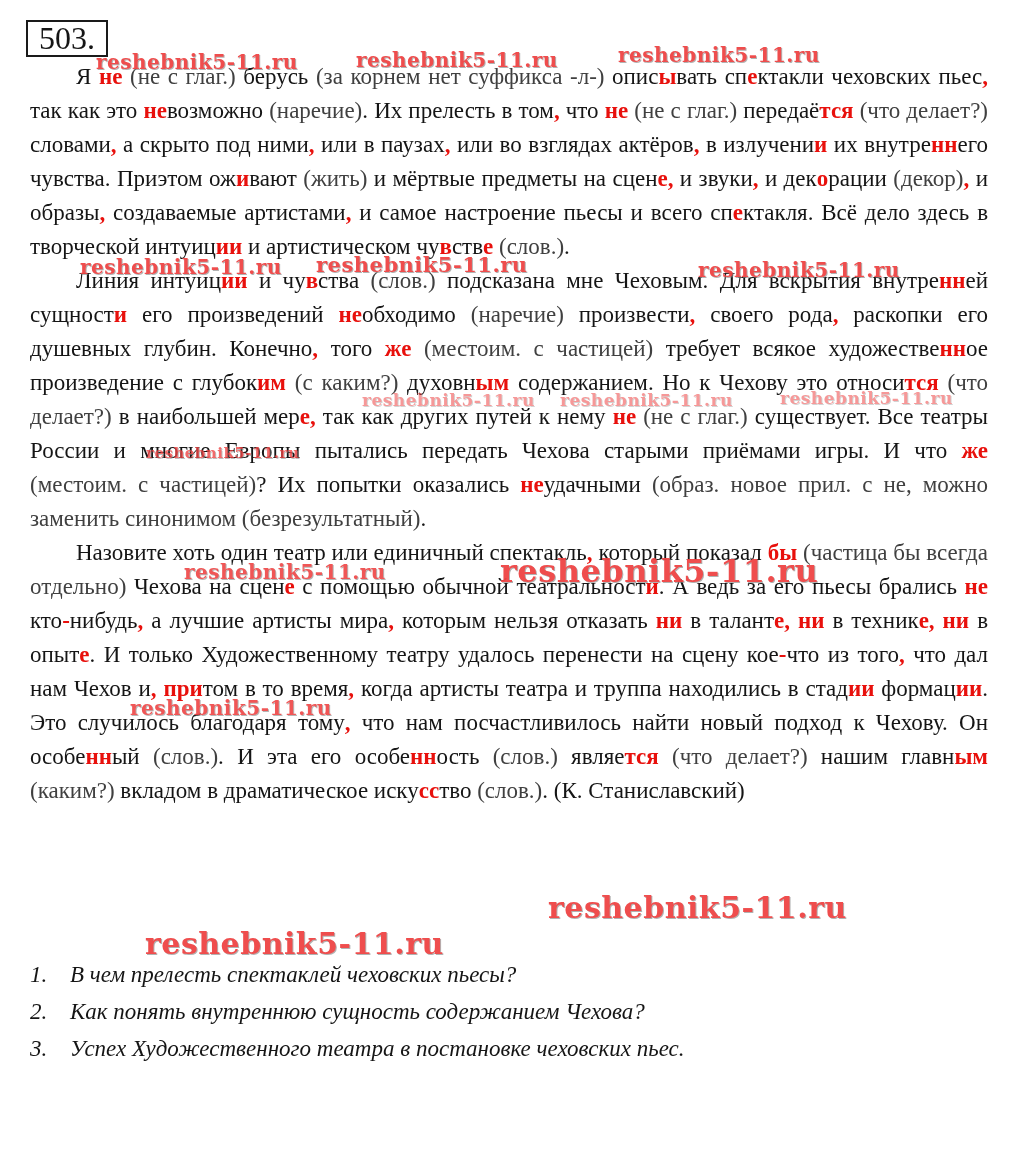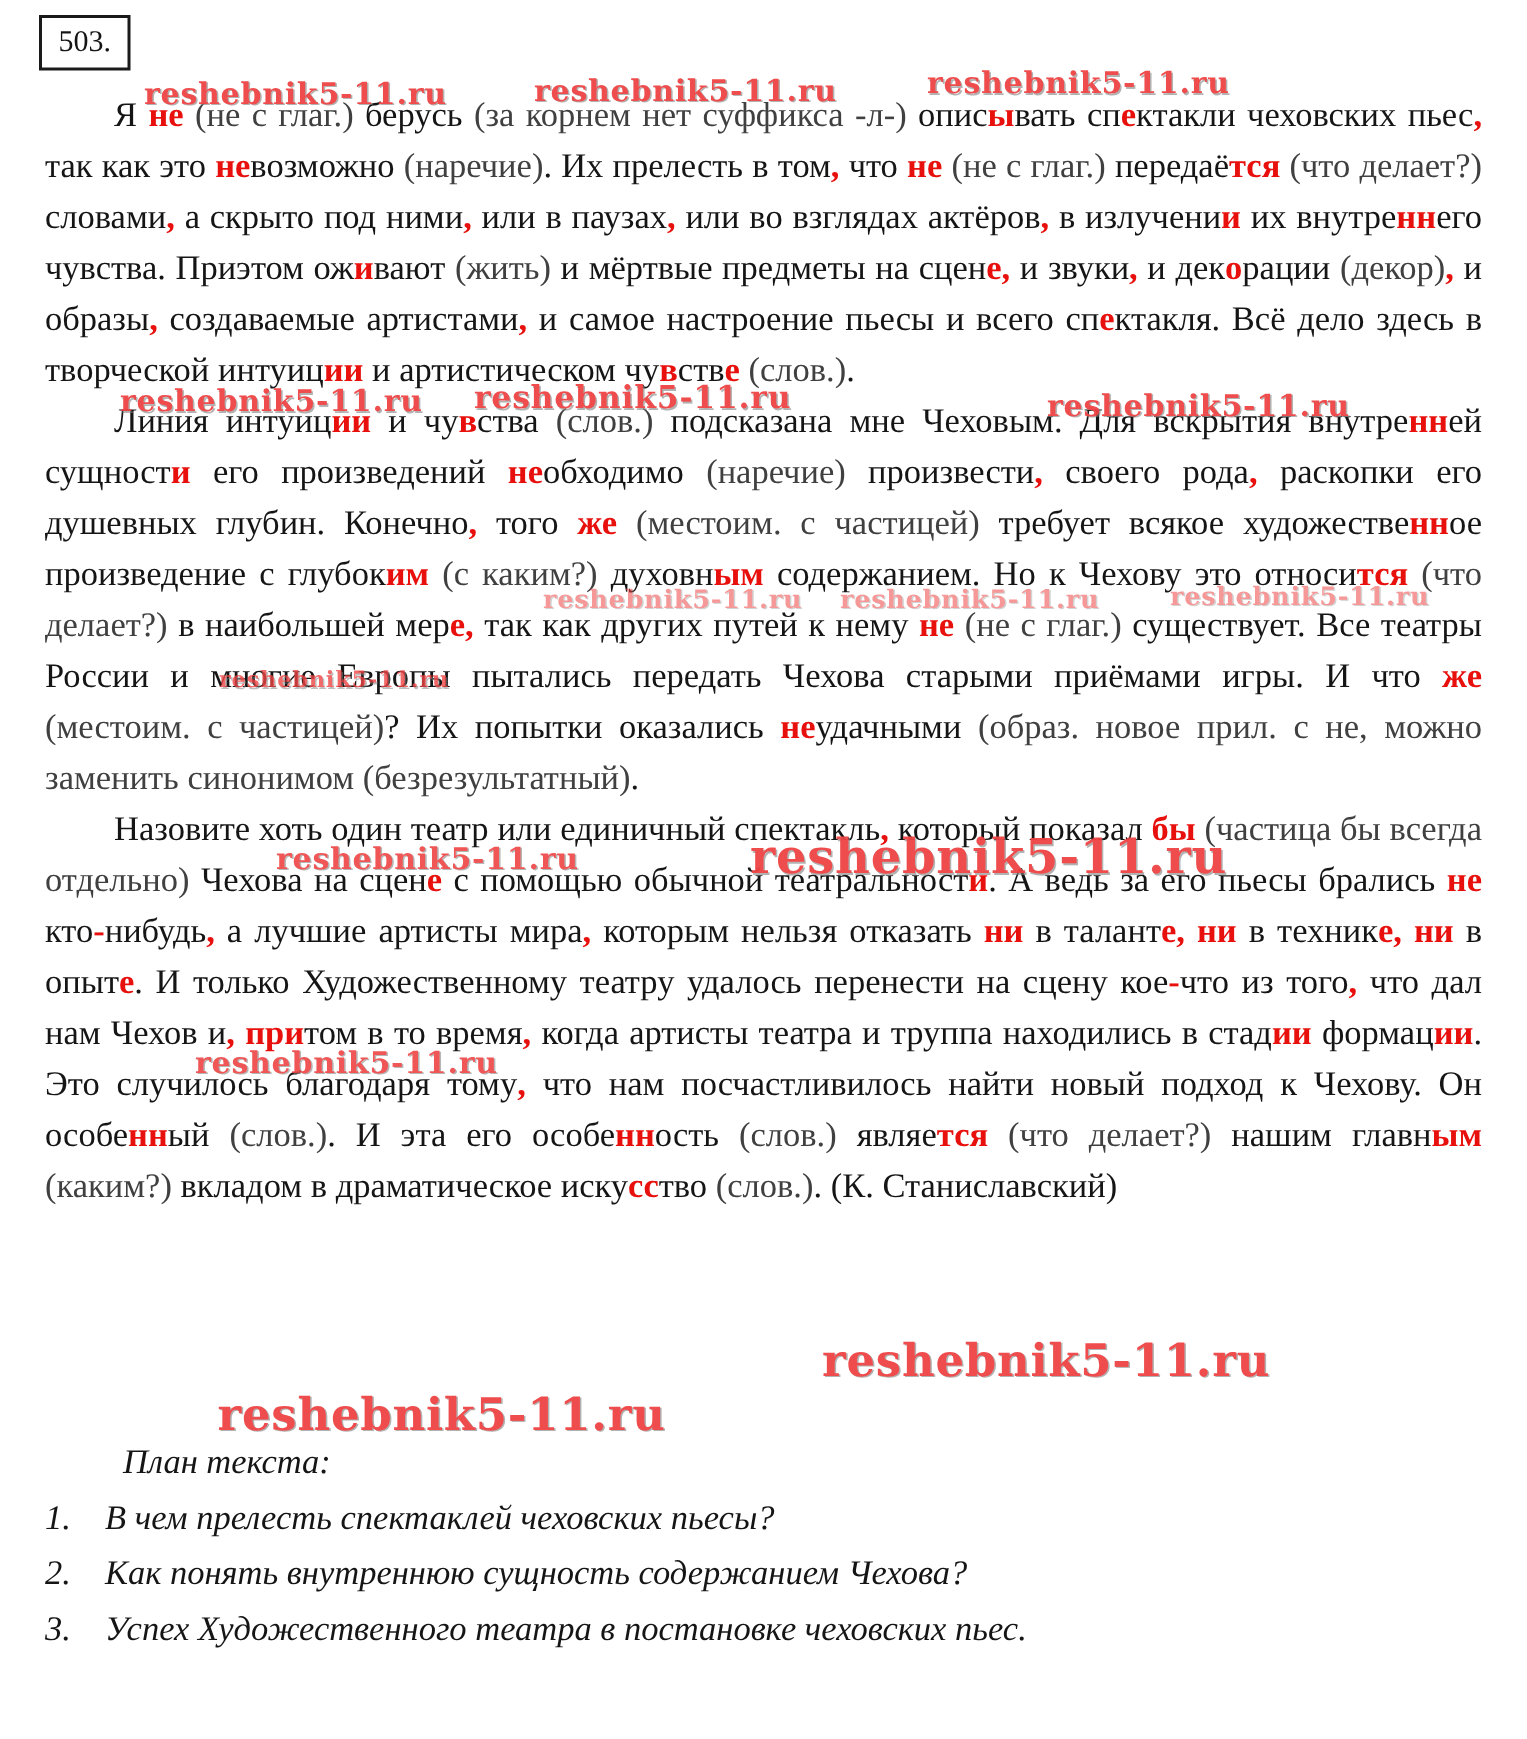--- a/index.html
+++ b/index.html
@@ -8,24 +8,24 @@
     width: 1018px;
     height: 1159px;
     background: #ffffff;
     font-family: "Liberation Serif", "DejaVu Serif", serif;
     color: #151515;
     overflow: hidden;
   }
   .exnum {
     position: absolute;
     left: 26px;
-    top: 10px;
+    top: 20px;
     border: 2px solid #1a1a1a;
     padding: 3px 11px 4px 11px;
-    font-size: 20px;
+    font-size: 32px;
     line-height: 26px;
     background: #fff;
   }
   .textblock {
     position: absolute;
     left: 30px;
     top: 60px;
     width: 958px;
     font-size: 23px;
     line-height: 34px;
@@ -66,21 +66,20 @@
 
   <div class="exnum">503.</div>
 
   <div class="textblock">
     <p class="para"><span class="run-n">Я </span><span class="run-r">не</span><span class="run-g"> (не с глаг.) </span><span class="run-n">берусь </span><span class="run-g">(за корнем нет суффикса -л-) </span><span class="run-n">опис</span><span class="run-r">ы</span><span class="run-n">вать сп</span><span class="run-r">е</span><span class="run-n">ктакли чеховских пьес</span><span class="run-r">,</span><span class="run-n"> так как это </span><span class="run-r">не</span><span class="run-n">возможно </span><span class="run-g">(наречие)</span><span class="run-n">. Их прелесть в том</span><span class="run-r">,</span><span class="run-n"> что </span><span class="run-r">не</span><span class="run-g"> (не с глаг.)</span><span class="run-n"> передаё</span><span class="run-r">тся</span><span class="run-g"> (что делает?)</span><span class="run-n"> словами</span><span class="run-r">,</span><span class="run-n"> а скрыто под ними</span><span class="run-r">,</span><span class="run-n"> или в паузах</span><span class="run-r">,</span><span class="run-n"> или во взглядах актёров</span><span class="run-r">,</span><span class="run-n"> в излучени</span><span class="run-r">и</span><span class="run-n"> их внутре</span><span class="run-r">нн</span><span class="run-n">его чувства. Приэтом ож</span><span class="run-r">и</span><span class="run-n">вают </span><span class="run-g">(жить)</span><span class="run-n"> и мёртвые предметы на сцен</span><span class="run-r">е,</span><span class="run-n"> и звуки</span><span class="run-r">,</span><span class="run-n"> и дек</span><span class="run-r">о</span><span class="run-n">рации </span><span class="run-g">(декор)</span><span class="run-r">,</span><span class="run-n"> и образы</span><span class="run-r">,</span><span class="run-n"> создаваемые артистами</span><span class="run-r">,</span><span class="run-n"> и самое настроение пьесы и всего сп</span><span class="run-r">е</span><span class="run-n">ктакля. Всё дело здесь в творческой интуиц</span><span class="run-r">ии</span><span class="run-n"> и артистическом чу</span><span class="run-r">в</span><span class="run-n">ств</span><span class="run-r">е</span><span class="run-n"> </span><span class="run-g">(слов.)</span><span class="run-n">.</span></p>
     <p class="para"><span class="run-n">Линия интуиц</span><span class="run-r">ии</span><span class="run-n"> и чу</span><span class="run-r">в</span><span class="run-n">ства </span><span class="run-g">(слов.)</span><span class="run-n"> подсказана мне Чеховым. Для вскрытия внутре</span><span class="run-r">нн</span><span class="run-n">ей сущност</span><span class="run-r">и</span><span class="run-n"> его произведений </span><span class="run-r">не</span><span class="run-n">обходимо </span><span class="run-g">(наречие)</span><span class="run-n"> произвести</span><span class="run-r">,</span><span class="run-n"> своего рода</span><span class="run-r">,</span><span class="run-n"> раскопки его душевных глубин. Конечно</span><span class="run-r">,</span><span class="run-n"> того </span><span class="run-r">же</span><span class="run-g"> (местоим. с частицей)</span><span class="run-n"> требует всякое художестве</span><span class="run-r">нн</span><span class="run-n">ое произведение с глубок</span><span class="run-r">им</span><span class="run-g"> (с каким?)</span><span class="run-n"> духовн</span><span class="run-r">ым</span><span class="run-n"> содержанием. Но к Чехову это относи</span><span class="run-r">тся</span><span class="run-g"> (что делает?)</span><span class="run-n"> в наибольшей мер</span><span class="run-r">е,</span><span class="run-n"> так как других путей к нему </span><span class="run-r">не</span><span class="run-g"> (не с глаг.)</span><span class="run-n"> существует. Все театры России и многие Европы пытались передать Чехова старыми приёмами игры. И что </span><span class="run-r">же</span><span class="run-g"> (местоим. с частицей)</span><span class="run-n">? Их попытки оказались </span><span class="run-r">не</span><span class="run-n">удачными </span><span class="run-g">(образ. новое прил. с не, можно заменить синонимом (безрезультатный)</span><span class="run-n">.</span></p>
     <p class="para"><span class="run-n">Назовите хоть один театр или единичный спектакль</span><span class="run-r">,</span><span class="run-n"> который показал </span><span class="run-r">бы</span><span class="run-g"> (частица бы всегда отдельно)</span><span class="run-n"> Чехова на сцен</span><span class="run-r">е</span><span class="run-n"> с помощью обычной театральност</span><span class="run-r">и</span><span class="run-n">. А ведь за его пьесы брались </span><span class="run-r">не</span><span class="run-n"> кто</span><span class="run-r">-</span><span class="run-n">нибудь</span><span class="run-r">,</span><span class="run-n"> а лучшие артисты мира</span><span class="run-r">,</span><span class="run-n"> которым нельзя отказать </span><span class="run-r">ни</span><span class="run-n"> в талант</span><span class="run-r">е,</span><span class="run-n"> </span><span class="run-r">ни</span><span class="run-n"> в техник</span><span class="run-r">е,</span><span class="run-n"> </span><span class="run-r">ни</span><span class="run-n"> в опыт</span><span class="run-r">е</span><span class="run-n">. И только Художественному театру удалось перенести на сцену кое</span><span class="run-r">-</span><span class="run-n">что из того</span><span class="run-r">,</span><span class="run-n"> что дал нам Чехов и</span><span class="run-r">,</span><span class="run-n"> </span><span class="run-r">при</span><span class="run-n">том в то время</span><span class="run-r">,</span><span class="run-n"> когда артисты театра и труппа находились в стад</span><span class="run-r">ии</span><span class="run-n"> формац</span><span class="run-r">ии</span><span class="run-n">. Это случилось благодаря тому</span><span class="run-r">,</span><span class="run-n"> что нам посчастливилось найти новый подход к Чехову. Он особе</span><span class="run-r">нн</span><span class="run-n">ый </span><span class="run-g">(слов.)</span><span class="run-n">. И эта его особе</span><span class="run-r">нн</span><span class="run-n">ость </span><span class="run-g">(слов.)</span><span class="run-n"> являе</span><span class="run-r">тся</span><span class="run-g"> (что делает?)</span><span class="run-n"> нашим главн</span><span class="run-r">ым</span><span class="run-g"> (каким?)</span><span class="run-n"> вкладом в драматическое иску</span><span class="run-r">сс</span><span class="run-n">тво </span><span class="run-g">(слов.)</span><span class="run-n">. (К. Станиславский)</span></p>
   </div>
 
   <div class="planblock">
-    <p class="plan-title">План текста:</p>
     <div class="plan-item">
       <span class="plan-num">1.</span>
       <span class="plan-text">В чем прелесть спектаклей чеховских пьесы?</span>
     </div>
     <div class="plan-item">
       <span class="plan-num">2.</span>
       <span class="plan-text">Как понять внутреннюю сущность содержанием Чехова?</span>
     </div>
     <div class="plan-item">
       <span class="plan-num">3.</span>

